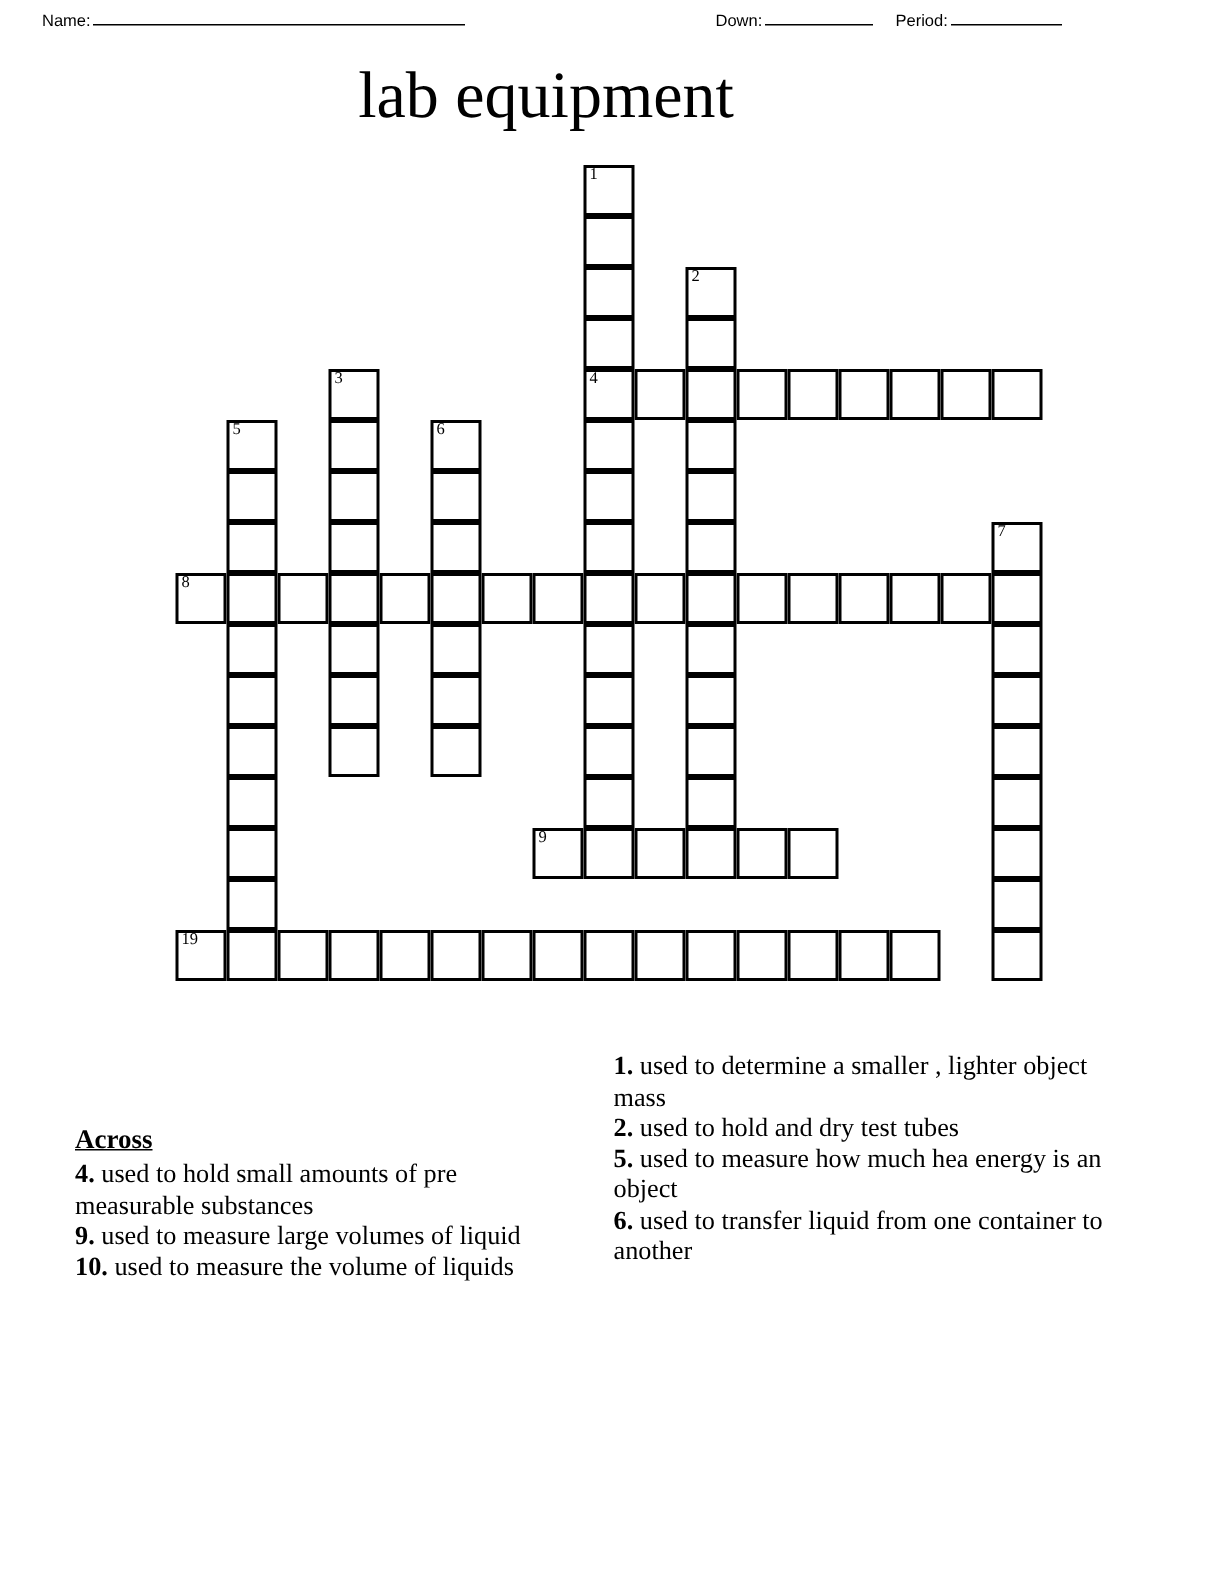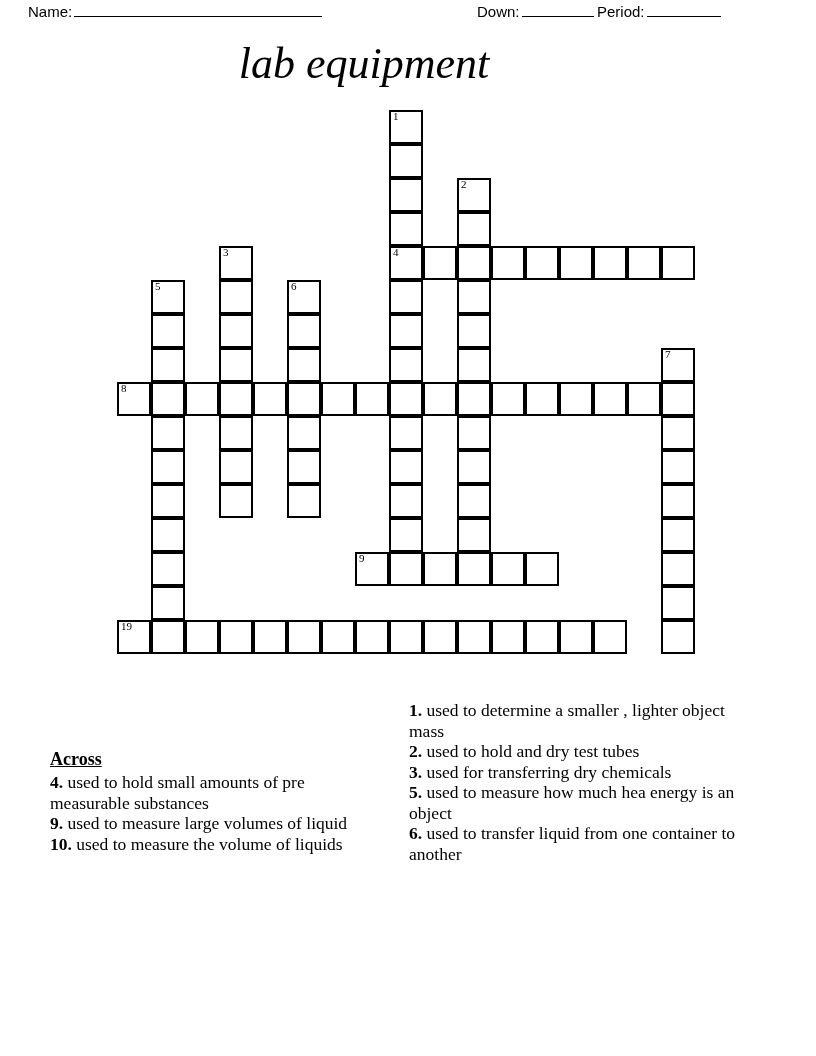--- a/index.html
+++ b/index.html
@@ -23,21 +23,21 @@
     width: 816px;
     height: 26px;
     font-family: "Liberation Sans", sans-serif;
     font-size: 15px;
     display: flex;
     align-items: flex-start;
     padding-top: 3px;
     box-sizing: border-box;
   }
   .hdr-field { display: inline-block; white-space: nowrap; }
-  .hdr-label { font-family: "Liberation Sans", sans-serif; font-size: 15px; }
+  .hdr-label { font-family: "Liberation Sans", sans-serif; font-size: 11px; }
   .hdr-rule {
     display: inline-block;
     border-bottom: 1px solid #000;
     vertical-align: baseline;
     margin-left: 2px;
     height: 13px;
   }
   #name-field { position: absolute; left: 28px; top: 3px; }
   #name-rule { width: 248px; }
   #date-field { position: absolute; left: 477px; top: 3px; }
@@ -49,21 +49,20 @@
   #puzzle-title {
     position: absolute;
     left: 0; top: 38px;
     width: 728px;
     text-align: center;
     font-family: "Liberation Serif", serif;
     font-size: 44px;
     font-weight: normal;
     letter-spacing: 0px;
     line-height: 52px;
-    font-style: italic;
   }
 
   
   #crossword-grid {
     position: absolute;
     left: 117px;
     top: 110px;
     width: 584px;
     height: 548px;
   }
@@ -255,18 +254,17 @@
     <div id="across-list">
         <p class="clue-item"><span class="clue-num">4.</span><span class="clue-text"> used to hold small amounts of pre measurable substances</span></p>
         <p class="clue-item"><span class="clue-num">9.</span><span class="clue-text"> used to measure large volumes of liquid</span></p>
         <p class="clue-item"><span class="clue-num">10.</span><span class="clue-text"> used to measure the volume of liquids</span></p>
       </div>
   </div>
   <div class="clue-col" id="down-column">
     <div id="down-list">
         <p class="clue-item"><span class="clue-num">1.</span><span class="clue-text"> used to determine a smaller , lighter object mass</span></p>
         <p class="clue-item"><span class="clue-num">2.</span><span class="clue-text"> used to hold and dry test tubes</span></p>
-        <p class="clue-item"><span class="clue-num">3.</span><span class="clue-text"> used for transferring dry chemicals</span></p>
         <p class="clue-item"><span class="clue-num">5.</span><span class="clue-text"> used to measure how much hea energy is an object</span></p>
         <p class="clue-item"><span class="clue-num">6.</span><span class="clue-text"> used to transfer liquid from one container to another</span></p>
       </div>
   </div>
 </div>
 
 </body></html>

